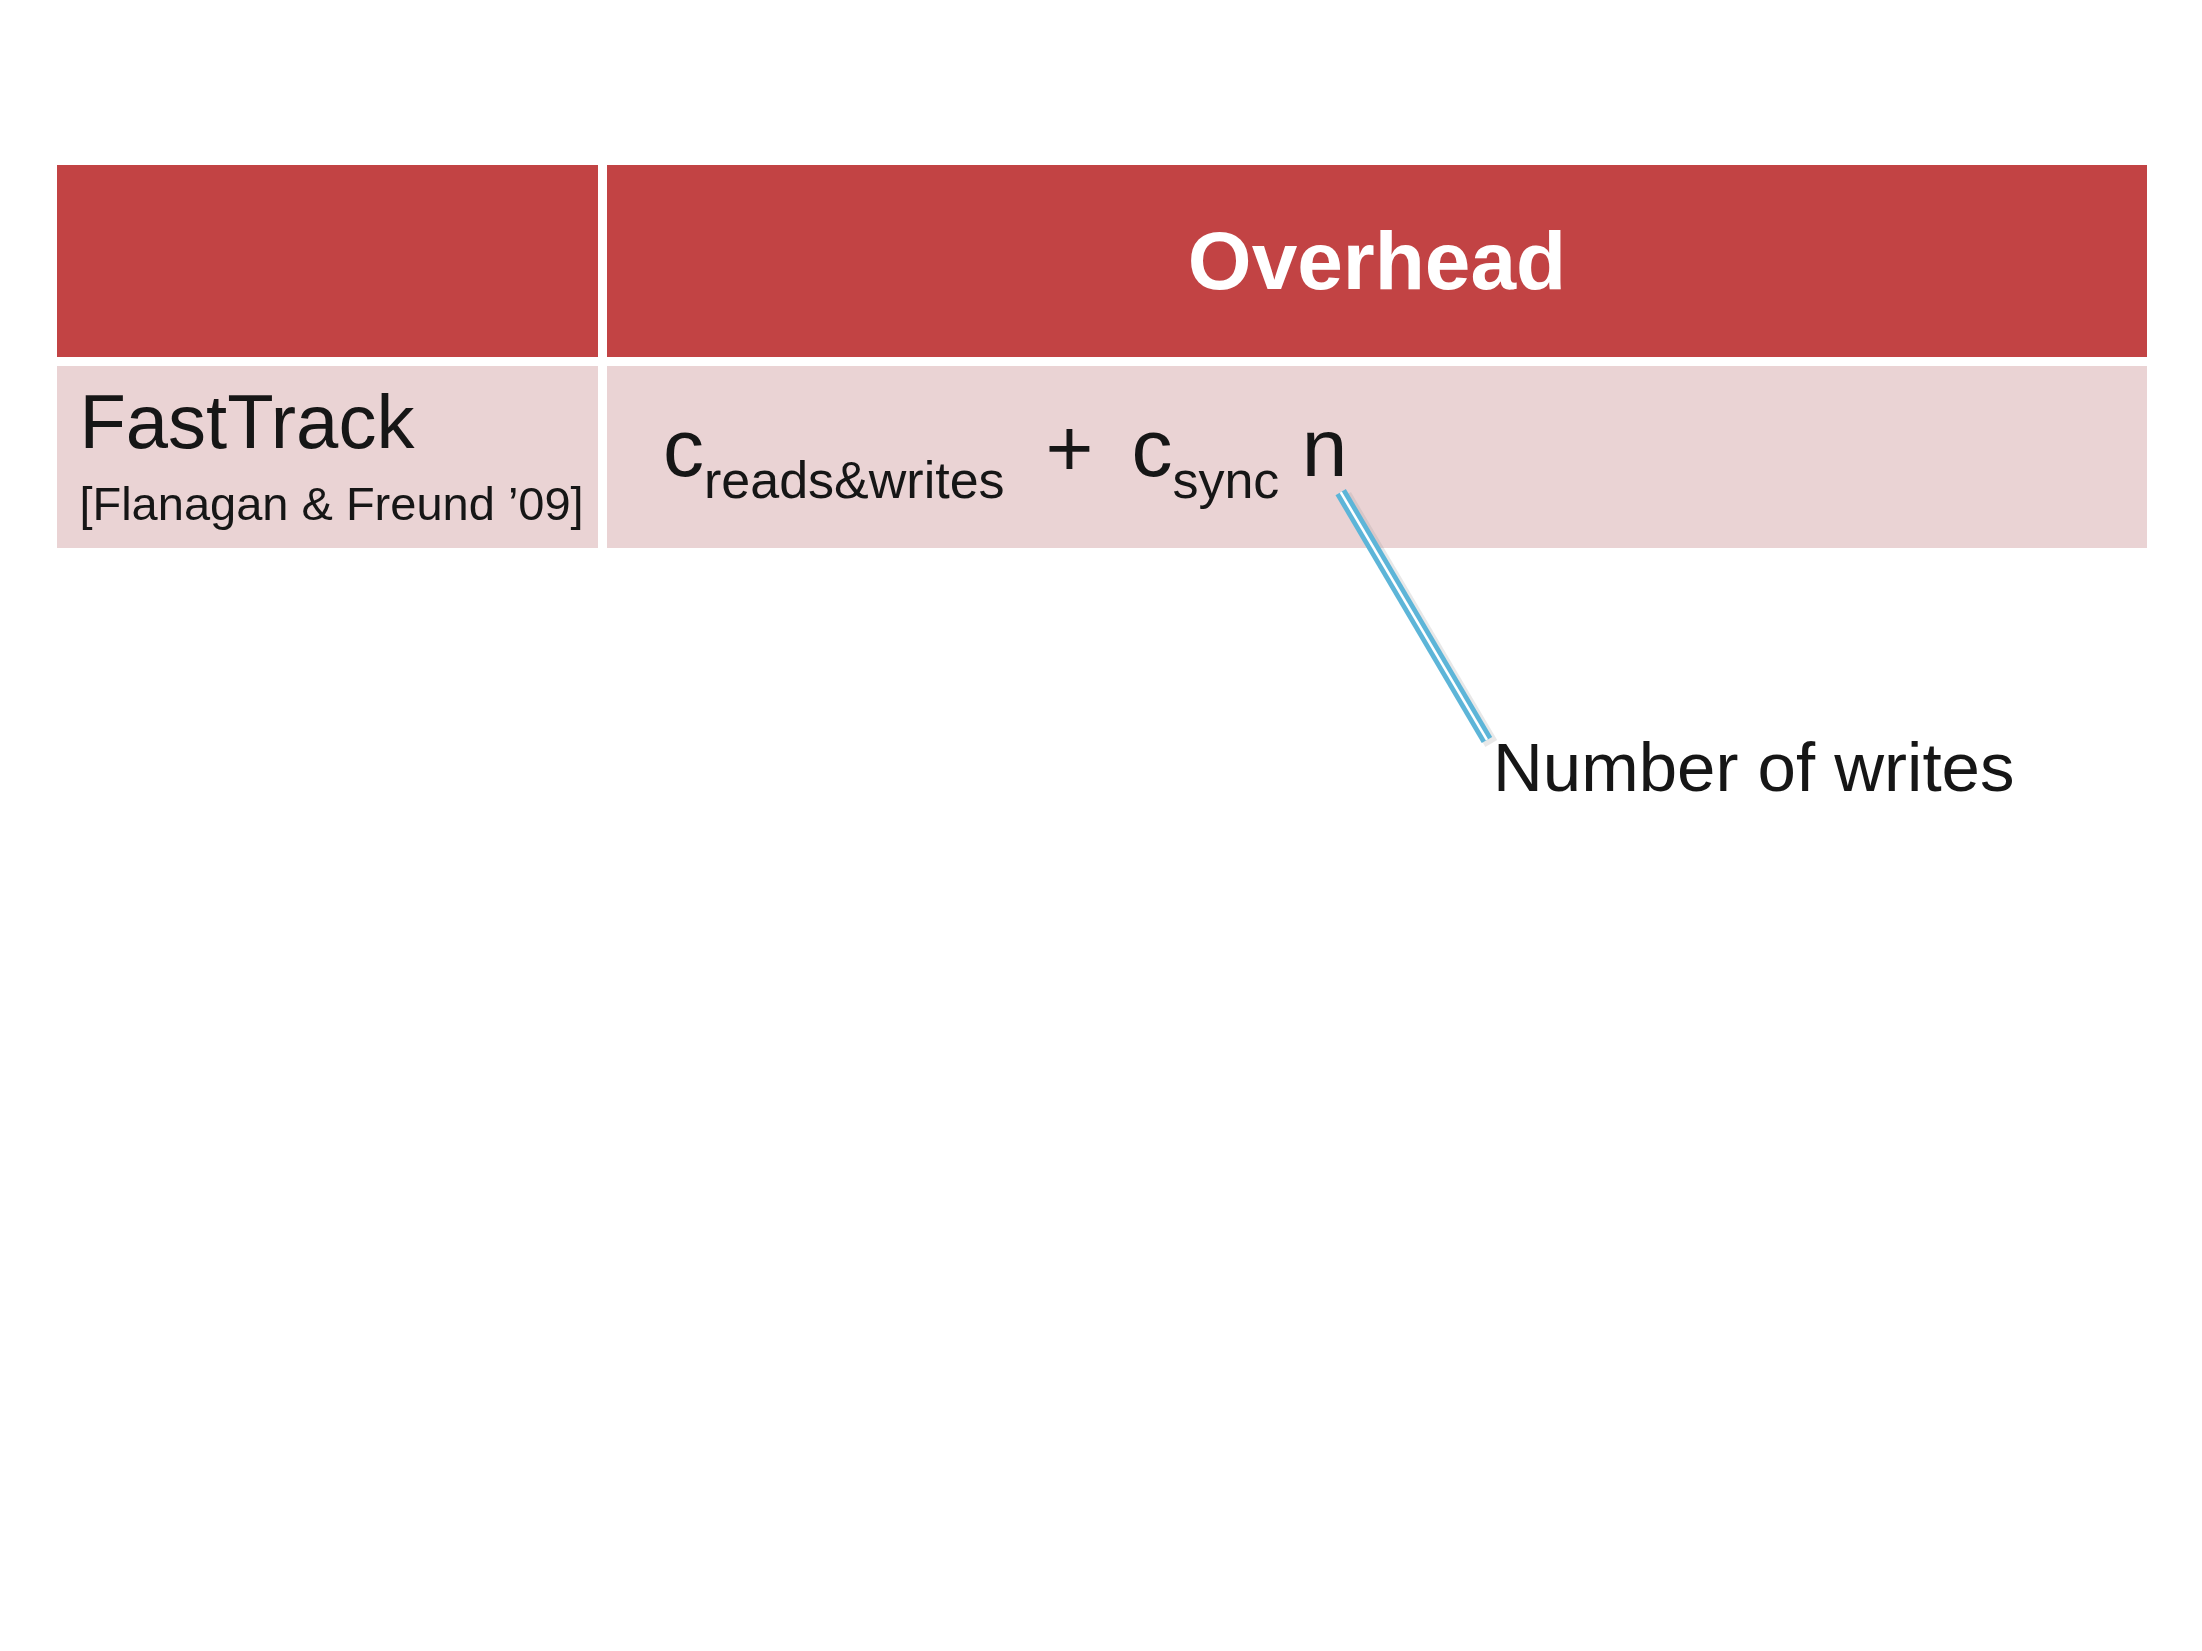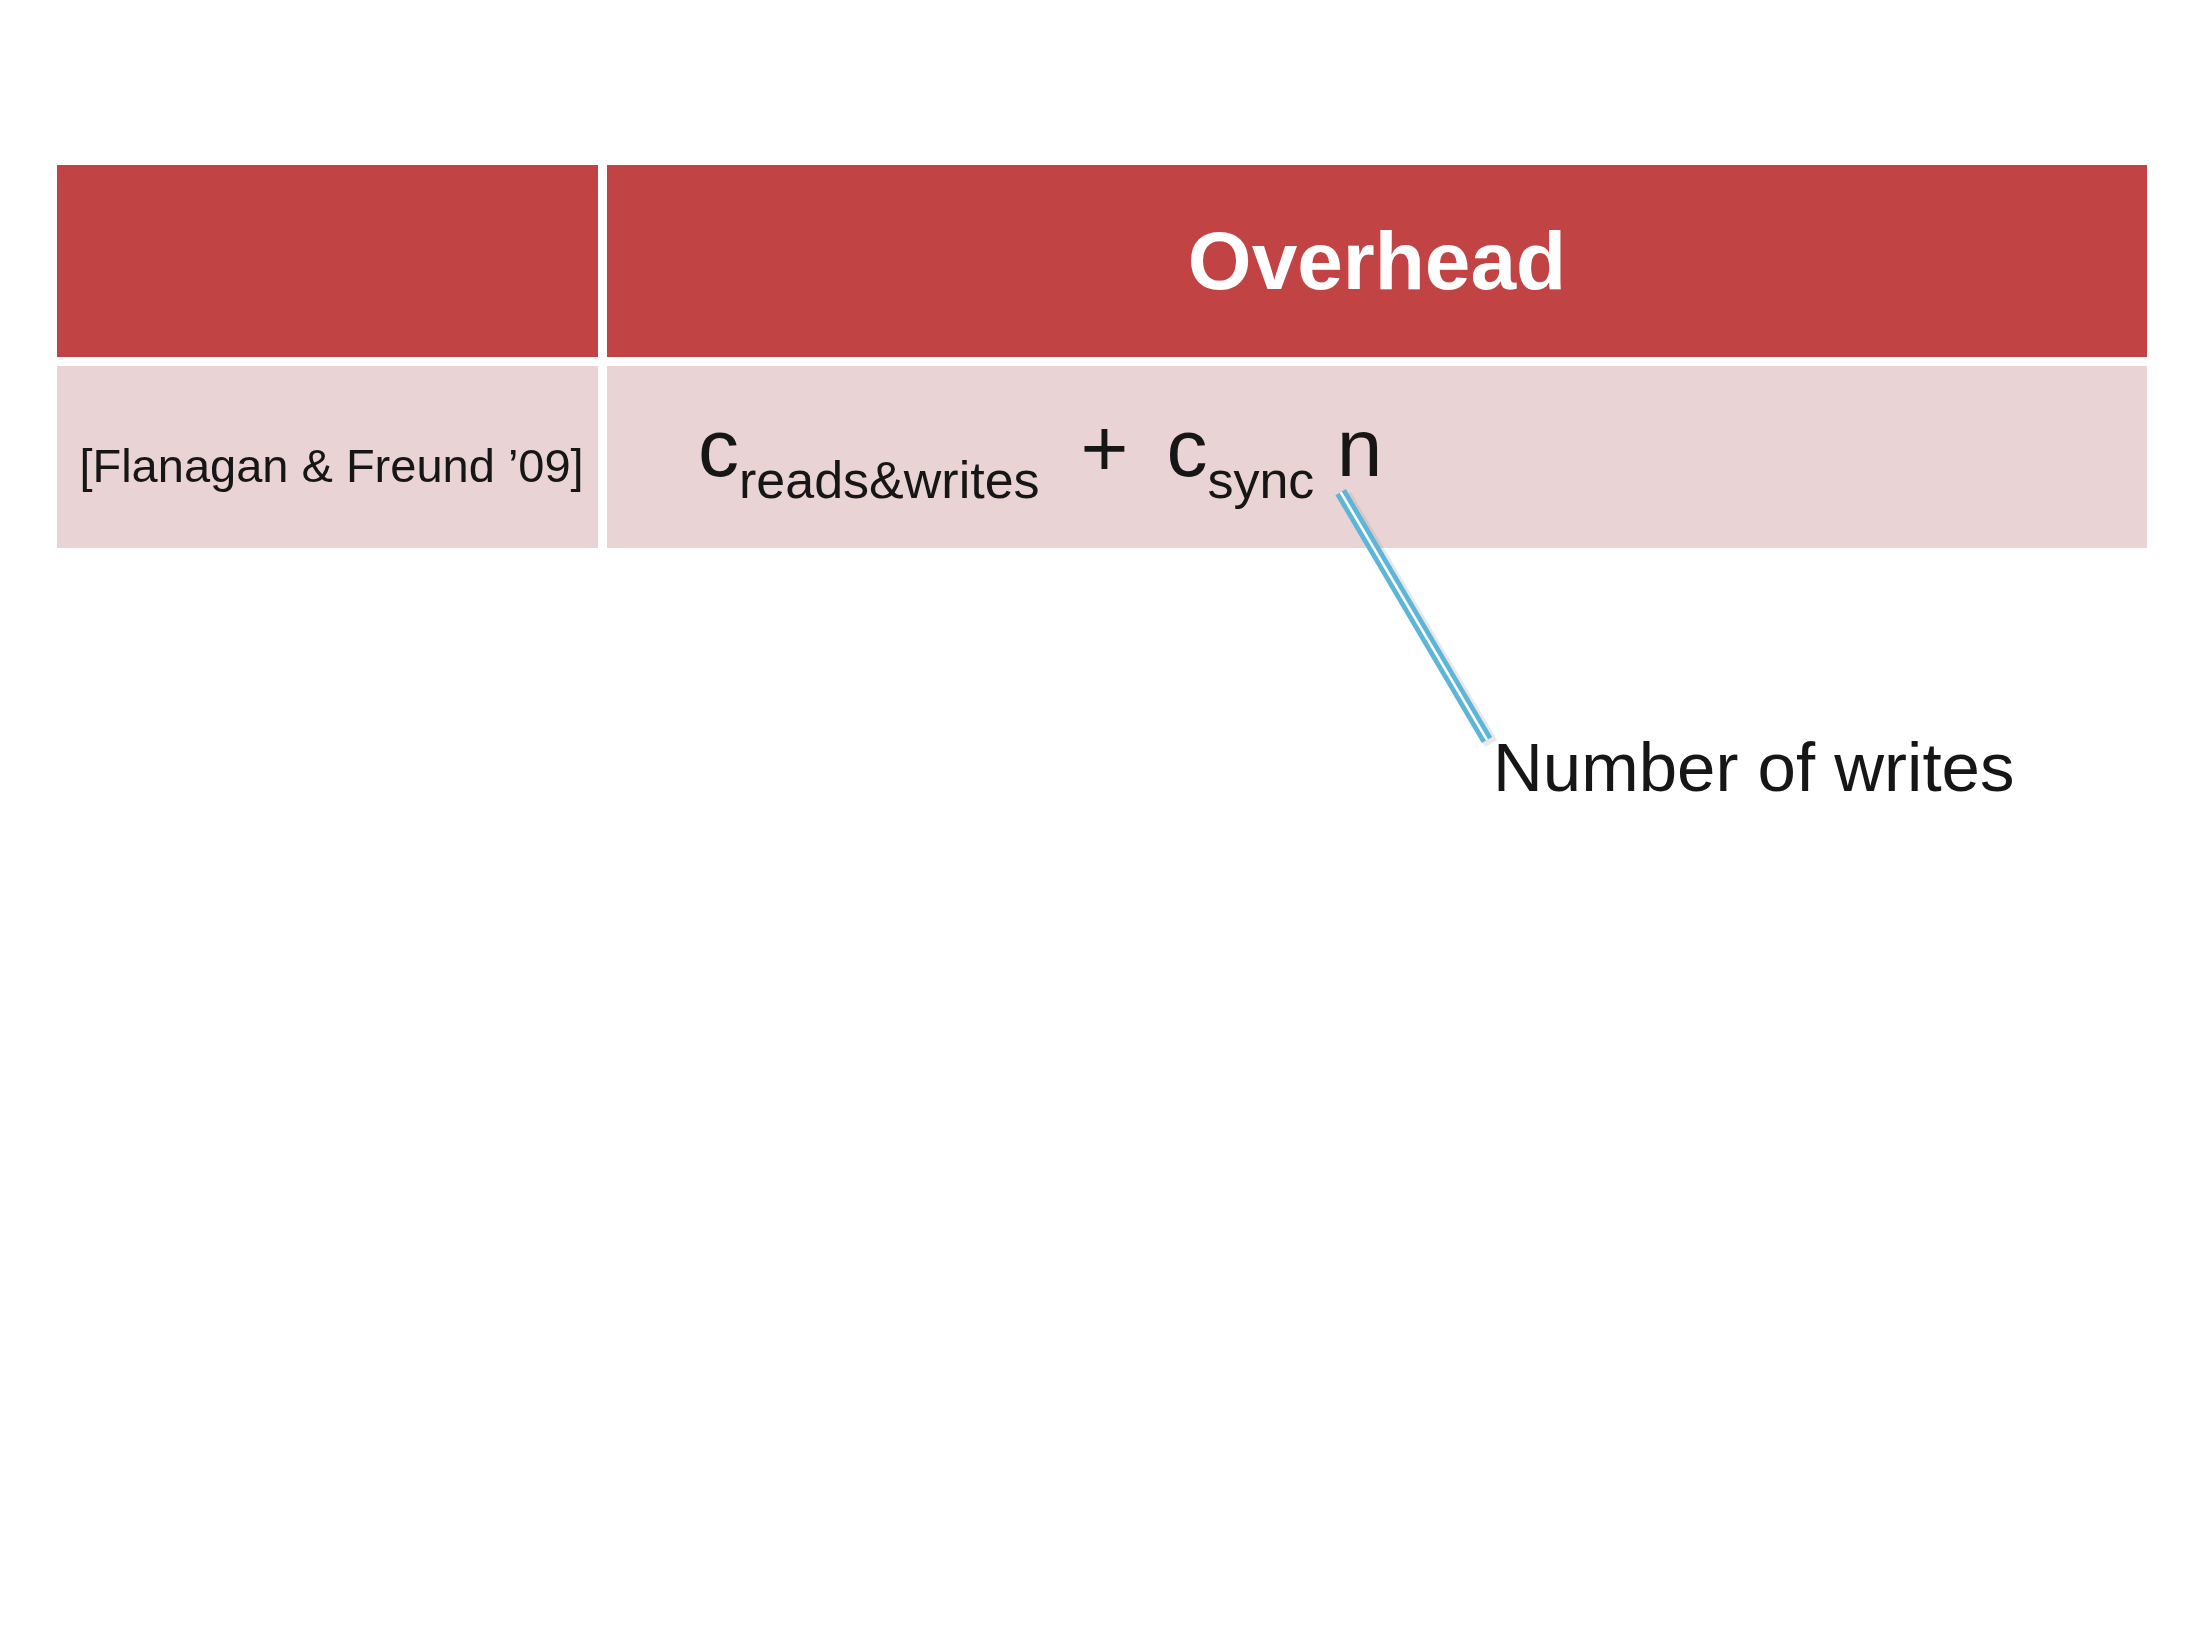--- a/index.html
+++ b/index.html
@@ -67,21 +67,21 @@
   .tool-citation {
     font-size: 47px;
     line-height: 1.1;
     margin-top: 18px;
     color: var(--text);
   }
 
   .formula-cell {
     display: flex;
     align-items: center;
-    padding-left: 91px;
+    padding-left: 56px;
   }
   .formula {
     font-size: 82px;
     line-height: 1;
     white-space: nowrap;
     color: var(--text);
   }
   .f-main { font-size: 82px; }
   .f-sub {
     font-size: 52px;
@@ -129,20 +129,21 @@
 
 <div class="slide">
 
   <div class="cell header col-left"></div>
 
   <div class="cell header col-right">
     <div class="header-title">Overhead</div>
   </div>
 
   <div class="cell body col-left tool-cell">
+    <div class="tool-name">FastTrack</div>
     <div class="tool-citation">[Flanagan &amp; Freund ’09]</div>
   </div>
 
   <div class="cell body col-right formula-cell">
     <div class="formula"><span class="f-main">c</span><span class="f-sub">reads&amp;writes</span><span class="f-main f-plus">+</span><span class="f-main f-c2">c</span><span class="f-sub">sync</span><span class="f-main f-n">n</span></div>
   </div>
 
   <svg class="connector-svg" viewBox="0 0 2560 1920" xmlns="http://www.w3.org/2000/svg">
     <line class="connector-shadow" x1="1563" y1="576" x2="1733" y2="864"></line>
     <line class="connector-outer" x1="1558" y1="572" x2="1728" y2="860"></line>

